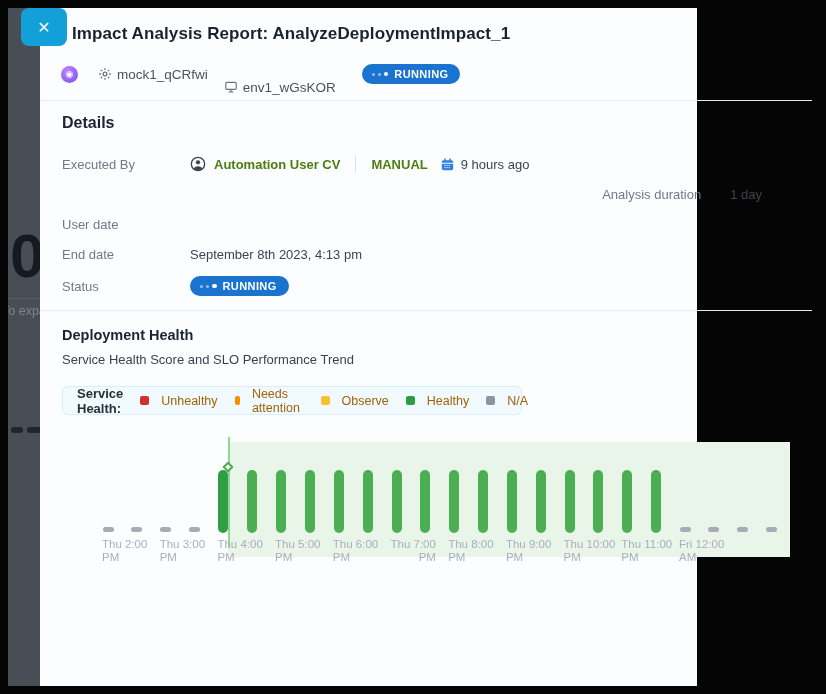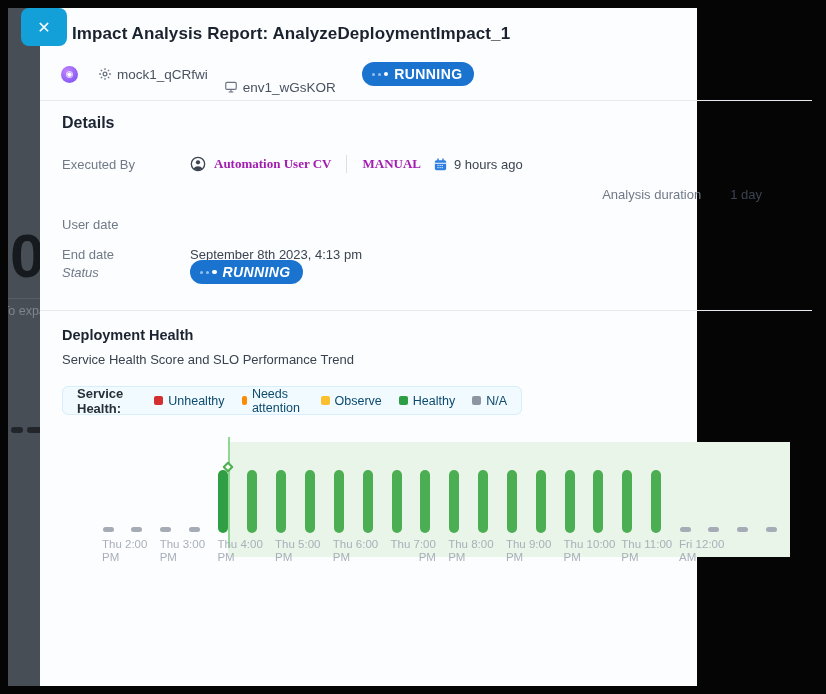--- a/index.html
+++ b/index.html
@@ -27,46 +27,46 @@
   
   .title { position:absolute; left:32px; top:16px; font-size:17px; font-weight:700; color:#1a222e; letter-spacing:.1px; }
   .meta-row { position:absolute; left:21px; top:54px; height:24px; display:flex; align-items:center; }
   .avatar { width:17px; height:17px; border-radius:50%;
     background:radial-gradient(circle at 35% 30%, #c084fc, #8b5cf6 70%);
     display:flex; align-items:center; justify-content:center; color:#fff; font-size:9px; margin-right:20px; cursor:pointer; }
   .chip { display:flex; align-items:center; gap:5px; font-size:13.5px; font-weight:500; color:#4a5260; cursor:pointer; }
   .chip + .chip { margin-left:16px;margin-top:26px; }
   .chip svg { display:block; }
   .badge { display:inline-flex; align-items:center; gap:6px; background:#1a73cf; color:#fff;
-    border-radius:12px; padding:4px 12px 4px 10px; font-size:14px; font-weight:700; letter-spacing:.4px; }
+    border-radius:12px; padding:4px 12px 4px 10px; font-size:11px; font-weight:700; letter-spacing:.4px; }
   .meta-row .badge { margin-left:26px; }
   .dots { display:inline-flex; align-items:center; gap:3px; }
   .dots i { width:3px; height:3px; border-radius:50%; background:#fff; opacity:.55; }
   .dots i:last-child { width:4.5px; height:4.5px; opacity:1; }
 
   .divider { position:absolute; left:0; width:772px; height:1px; background:#e7eaef; }
 
   
   .sec-heading { position:absolute; left:22px; font-size:16px; font-weight:700; color:#1b2430; }
   .detail-row { position:absolute; left:22px; width:700px; height:24px; display:flex; align-items:center; font-size:13px; }
   .detail-label { width:128px; color:#707a87; flex:0 0 128px; }
   .detail-value { color:#3c4450; display:flex; align-items:center; }
-  .strong { font-weight:600; color:#a21caf;font-family:Liberation Serif, serif; }
+  .strong { font-weight:600; color:#4d7c0f; }
   .vsep { width:1px; height:18px; background:#dde1e7; margin:0 15px; }
   .detail-value svg { display:block; }
   .gap6 { margin-right:6px; } .gap8 { margin-right:8px; } .gapl12 { margin-left:12px; }
 
   
   .dh-heading { position:absolute; left:22px; font-size:14.5px; font-weight:700; color:#1b2430; }
   .dh-sub { position:absolute; left:22px; font-size:13px; color:#39434f; }
   .legend-card { position:absolute; left:22px; top:378px; width:460px; height:29px;
     background:#f1fafe; border:1px solid #d8eefa; border-radius:6px;
     display:flex; align-items:center; padding:0 14px; gap:17px; }
   .legend-title { font-size:13px; font-weight:700; color:#273039; }
-  .legend-item { display:flex; align-items:center; gap:5px; font-size:12.5px; color:#0c4a6e; }
+  .legend-item { display:flex; align-items:center; gap:12px; font-size:12.5px; color:#a16207; }
   .legend-item .sq { width:9px; height:9px; border-radius:2px; display:inline-block; }
 
   
   .chart { position:absolute; left:22px; top:422px; width:733px; height:146px; }
   .region { position:absolute; top:12px; height:115px; background:#e9f5e9; z-index:1; }
   .dep-line { position:absolute; top:7px; width:2px; height:111px; background:#90d793; z-index:2; }
   .diamond { position:absolute; top:33px; width:8px; height:8px; background:#f3fbf3;
     border:2px solid #4caf50; transform:rotate(45deg); border-radius:1px; z-index:4; }
   .bar { position:absolute; top:40px; width:10px; height:63px; border-radius:5px; z-index:3; cursor:pointer; }
   .dash { position:absolute; top:97px; width:11px; height:5px; border-radius:2.5px; background:#a6acb6; z-index:3; cursor:pointer; }
@@ -170,21 +170,21 @@
 
     <div class="detail-row" style="top:204px;">
       <span class="detail-label">User date</span>
     </div>
 
     <div class="detail-row" style="top:234px;">
       <span class="detail-label">End date</span>
       <span class="detail-value">September 8th 2023, 4:13 pm</span>
     </div>
 
-    <div class="detail-row" style="top:252px;font-style:italic;">
+    <div class="detail-row" style="top:266px;">
       <span class="detail-label">Status</span>
       <span class="detail-value">
         <span class="badge">
           <span class="dots">
               <i></i>
               <i></i>
               <i></i>
             </span>
           <span>RUNNING</span>
         </span>

